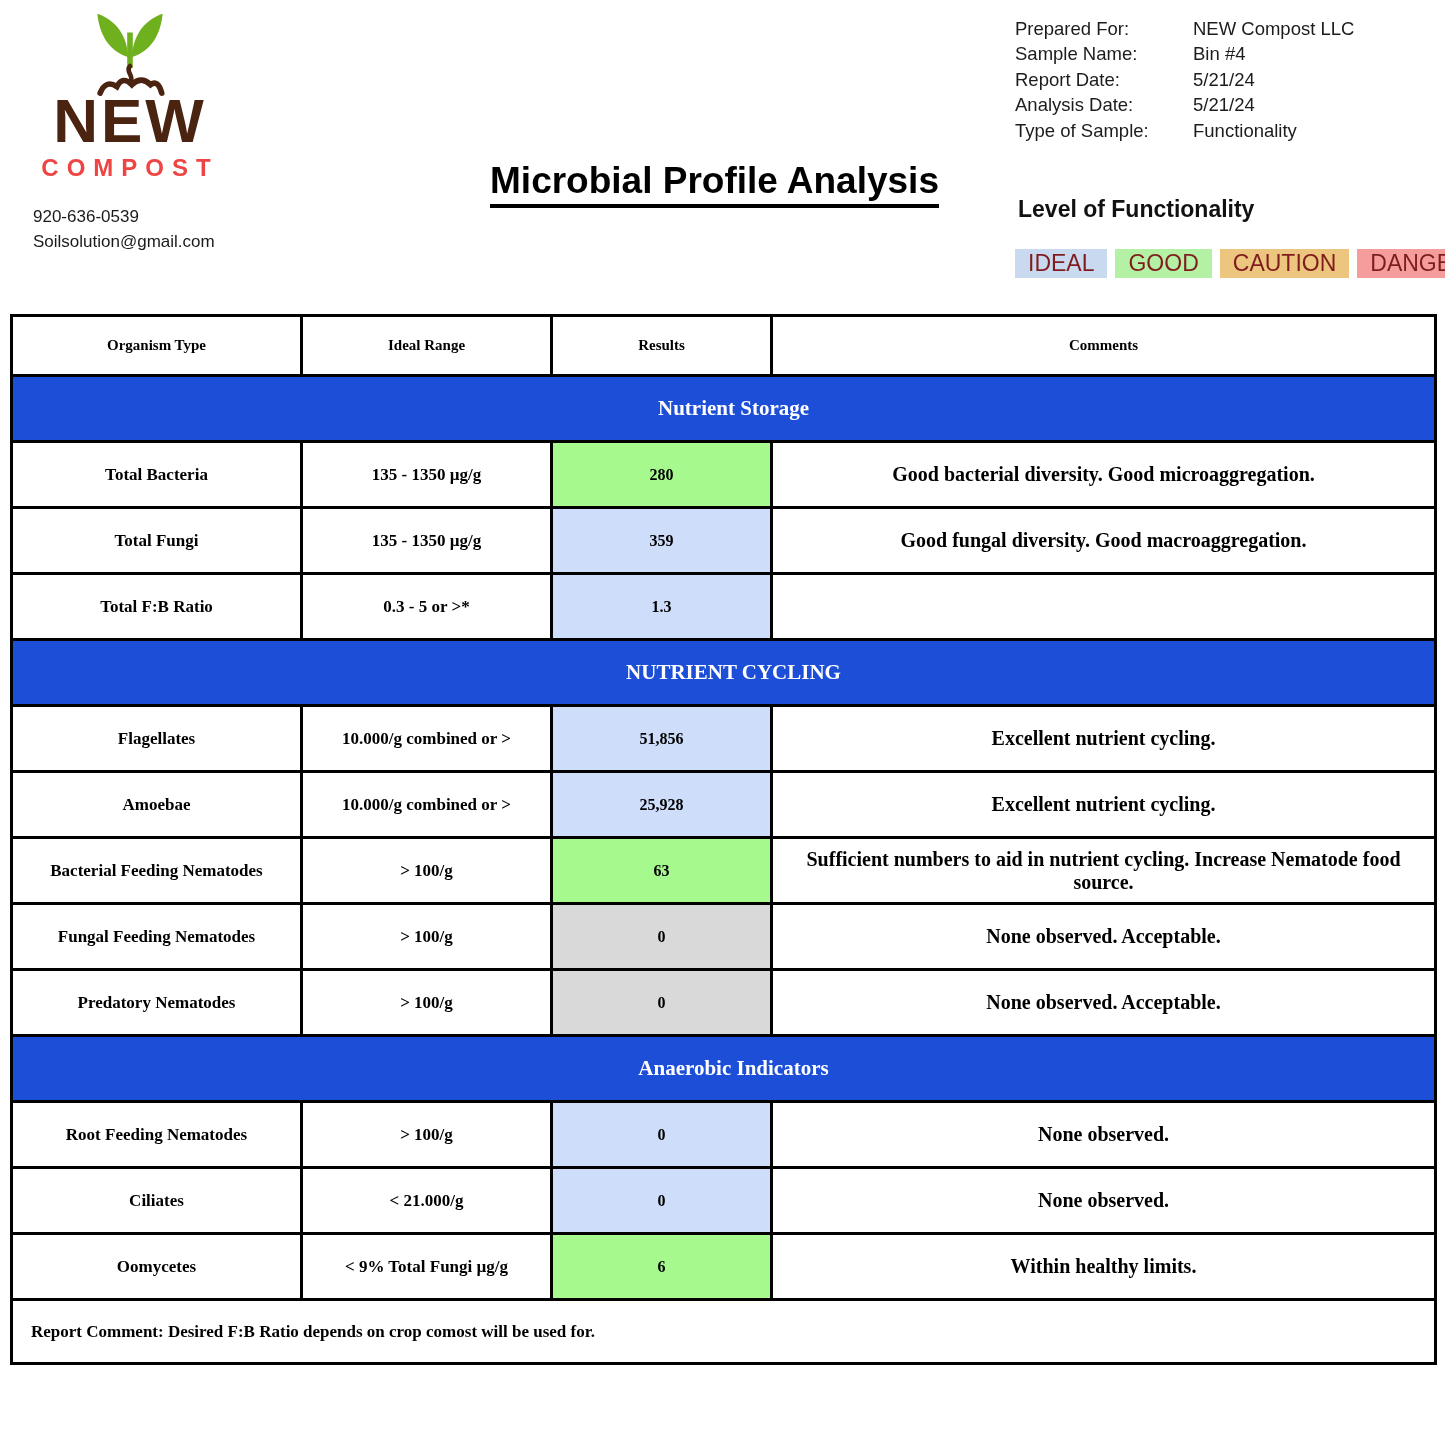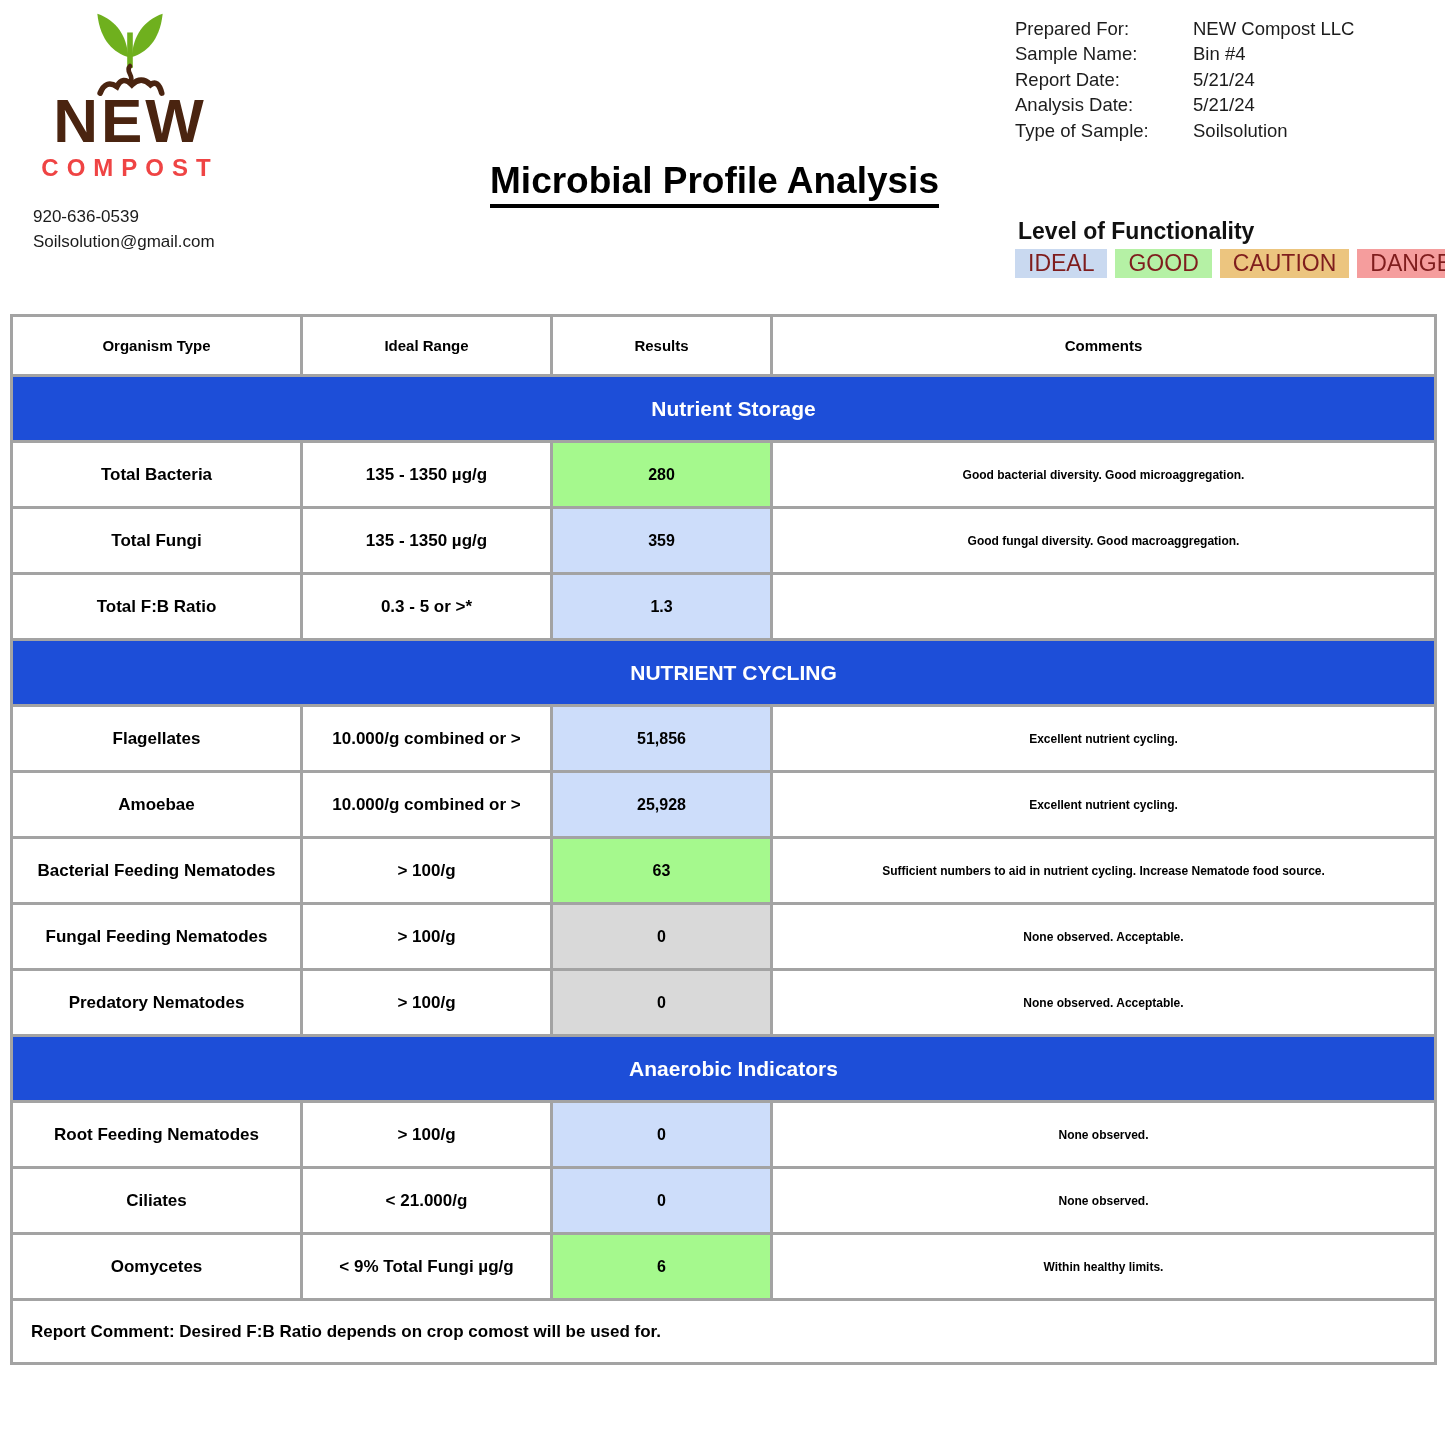--- a/index.html
+++ b/index.html
@@ -18,50 +18,50 @@
   .page-title span {
     font-size:37px; font-weight:800; color:#000;
     border-bottom:4px solid #000; padding-bottom:3px;
   }
 
   
   .report-info { position:absolute; left:1015px; top:17px; display:grid;
     grid-template-columns:178px auto; row-gap:1px; font-size:18.5px; line-height:1.32; color:#1c1c1c; }
 
   
-  .legend-heading { position:absolute; left:1018px; top:218px; font-size:23px; font-weight:800; color:#111; }
+  .legend-heading { position:absolute; left:1018px; top:196px; font-size:23px; font-weight:800; color:#111; }
   .legend { position:absolute; left:1015px; top:249px; display:flex; gap:8px; }
   .chip { height:29px; display:flex; align-items:center; padding:0 13px; font-size:23px; color:#7f1d1d; }
   .chip-ideal   { background:#c9d9f0; }
   .chip-good    { background:#b5f1a5; }
   .chip-caution { background:#ecc57f; }
   .chip-danger  { background:#f59d9d; }
 
   
   table.report { position:absolute; left:10px; top:314px; width:1424px;
     border-collapse:collapse; table-layout:fixed; }
-  table.report th, table.report td { border:3px solid #a3a3a3; vertical-align:middle; }
+  table.report th, table.report td { border:3px solid #000000; vertical-align:middle;font-family:Liberation Serif, serif; }
   col.c-organism { width:290px; }
   col.c-range    { width:250px; }
   col.c-result   { width:220px; }
   col.c-comment  { width:664px; }
 
   tr.head-row { height:60px; }
   tr.head-row th { font-size:15px; font-weight:700; text-align:center; background:#fff; }
 
   tr.section-row { height:66px; }
   tr.section-row td { background:#1d4ed8; color:#fff; font-size:21px; font-weight:700;
     text-align:center; padding-left:20px; }
 
   tr.data-row { height:66px; }
   tr.data-row td { font-weight:700; text-align:center; }
   td.organism { font-size:17px; }
   td.range    { font-size:17px; }
   td.result   { font-size:16px; }
-  td.comment  { font-size:12px; padding:0 10px; }
+  td.comment  { font-size:20px; padding:0 10px; }
   td.result[data-level="good"]  { background:#a5f98d; }
   td.result[data-level="ideal"] { background:#cdddfa; }
   td.result[data-level="none"]  { background:#d9d9d9; }
 
   tr.comment-row { height:64px; }
   tr.comment-row td { font-size:17px; font-weight:700; text-align:left; padding-left:18px; }
 </style>
 </head>
 <body>
 
@@ -91,21 +91,21 @@
   <div class="report-info">
     <div>Prepared For:</div>
     <div>NEW Compost LLC</div>
     <div>Sample Name:</div>
     <div>Bin #4</div>
     <div>Report Date:</div>
     <div>5/21/24</div>
     <div>Analysis Date:</div>
     <div>5/21/24</div>
     <div>Type of Sample:</div>
-    <div>Soilsolution</div>
+    <div>Functionality</div>
   </div>
 
   <div class="legend-heading">Level of Functionality</div>
   <div class="legend">
     <div class="chip chip-ideal">IDEAL</div>
     <div class="chip chip-good">GOOD</div>
     <div class="chip chip-caution">CAUTION</div>
     <div class="chip chip-danger">DANGER</div>
   </div>
 

